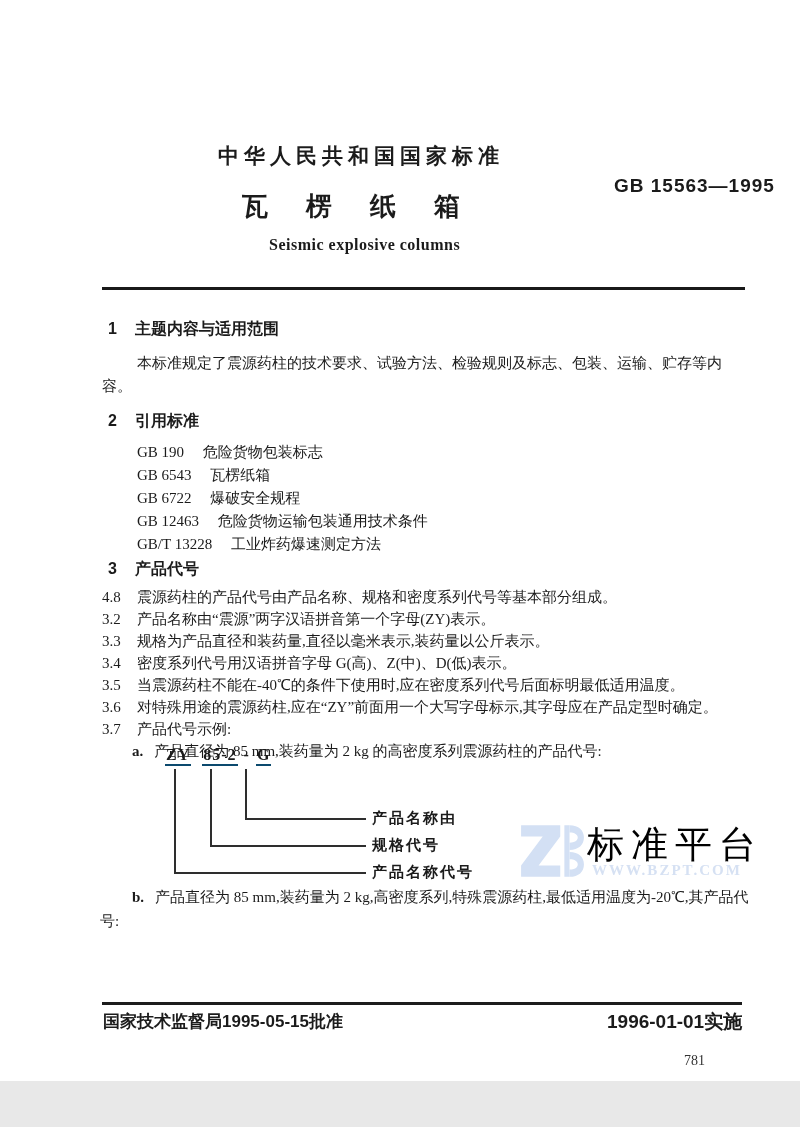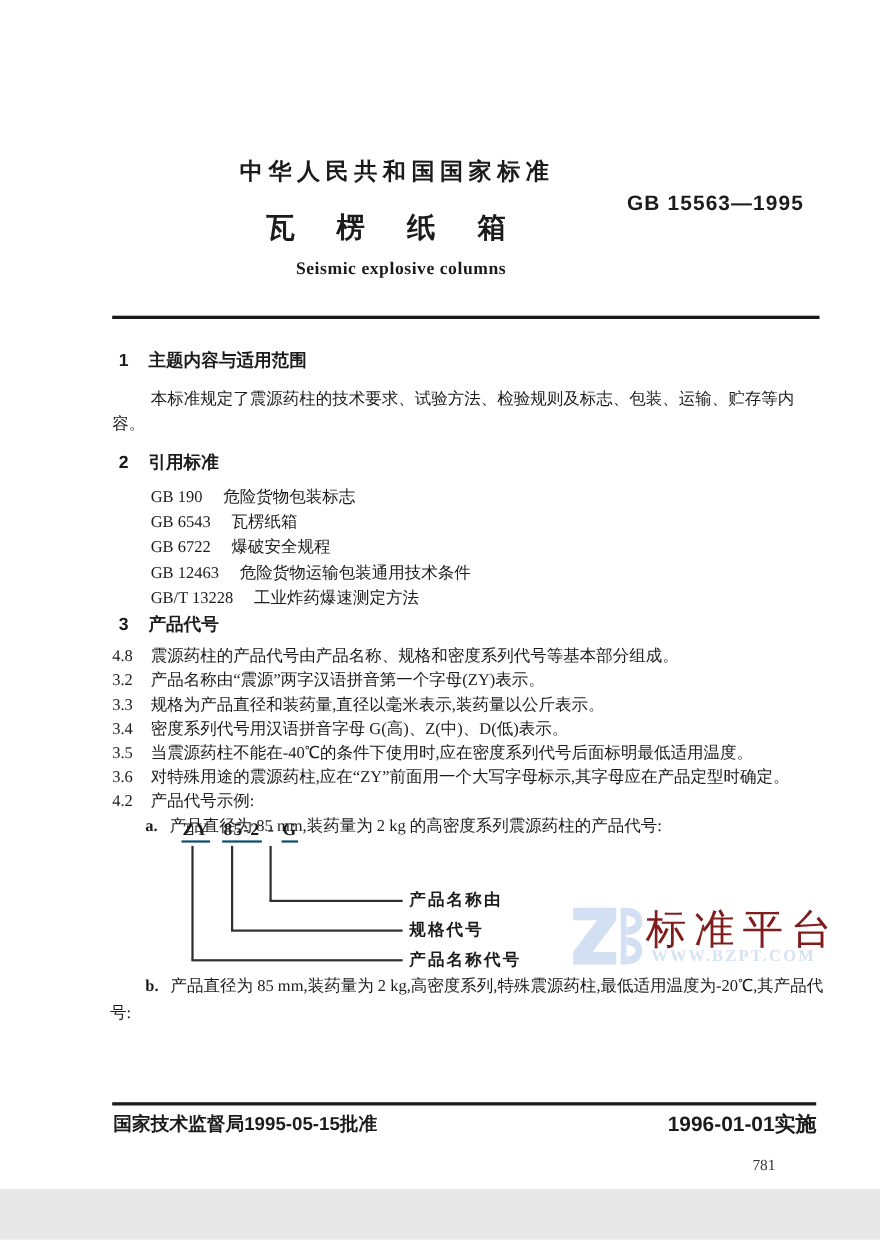--- a/index.html
+++ b/index.html
@@ -2,21 +2,21 @@
 <html><head>
 <meta charset="utf-8">
 <style>
   html,body{margin:0;padding:0;background:#e8e8e8;}
   .page{position:relative;width:800px;height:1081px;margin:0 auto;background:#ffffff;
         color:#1b1b1b;font-family:"Liberation Serif",serif;overflow:hidden;}
 
   
   .hdr-std{position:absolute;top:142px;left:218px;font-family:"Liberation Sans",sans-serif;
            font-weight:700;font-size:21px;letter-spacing:5px;white-space:nowrap;}
-  .hdr-code{position:absolute;top:175px;left:570px;font-family:"Liberation Sans",sans-serif;
+  .hdr-code{position:absolute;top:175px;left:614px;font-family:"Liberation Sans",sans-serif;
             font-weight:700;font-size:19px;letter-spacing:1px;white-space:nowrap;text-align:center;}
   .hdr-title{position:absolute;top:189px;left:242px;font-family:"Liberation Sans",sans-serif;
              font-weight:700;font-size:26px;letter-spacing:38px;white-space:nowrap;}
   .hdr-sub{position:absolute;top:236px;left:269px;font-weight:700;font-size:16px;
            letter-spacing:.5px;white-space:nowrap;}
   .hdr-rule{position:absolute;top:287px;left:102px;width:643px;height:3px;background:#191919;}
 
   
   .main{position:absolute;top:316px;left:102px;width:646px;font-size:15px;}
   .sec-h{display:flex;margin:0;font-family:"Liberation Sans",sans-serif;font-weight:700;
@@ -47,21 +47,21 @@
   .dlabel{position:absolute;font-family:"Liberation Sans",sans-serif;font-weight:700;
           font-size:15px;letter-spacing:2px;white-space:nowrap;}
 
   .example-b{position:absolute;top:885px;left:100px;width:650px;font-size:15px;
              line-height:24px;text-indent:32px;margin:0;}
   .example-b .lbl{font-weight:700;margin-right:11px;}
 
   
   .wm-logo{position:absolute;left:518px;top:820px;width:68px;height:62px;}
   .wm-brand{position:absolute;left:587px;top:820px;font-family:"Liberation Sans",sans-serif;
-            font-size:37px;font-weight:400;letter-spacing:7px;color:#7f1d1d;white-space:nowrap;}
+            font-size:37px;font-weight:400;letter-spacing:7px;color:#000000;white-space:nowrap;}
   .wm-url{position:absolute;left:592px;top:862px;font-weight:700;font-size:15px;
           letter-spacing:2px;color:#d6e1f3;white-space:nowrap;}
 
   
   .ftr-rule{position:absolute;top:1002px;left:102px;width:640px;height:3px;background:#1c1c1c;}
   .ftr-approval{position:absolute;top:1010px;left:103px;font-family:"Liberation Sans",sans-serif;
                 font-weight:700;font-size:17px;white-space:nowrap;}
   .ftr-impl{position:absolute;top:1009px;left:607px;font-family:"Liberation Sans",sans-serif;
             font-weight:700;font-size:19px;white-space:nowrap;}
   .page-num{position:absolute;top:1053px;left:684px;font-size:14px;color:#333;}
@@ -135,21 +135,21 @@
       </div>
       <div class="clause">
         <span class="cnum">3.5</span>
         <span class="ctext">当震源药柱不能在-40℃的条件下使用时,应在密度系列代号后面标明最低适用温度。</span>
       </div>
       <div class="clause">
         <span class="cnum">3.6</span>
         <span class="ctext">对特殊用途的震源药柱,应在“ZY”前面用一个大写字母标示,其字母应在产品定型时确定。</span>
       </div>
       <div class="clause">
-        <span class="cnum">4.2</span>
+        <span class="cnum">3.7</span>
         <span class="ctext">产品代号示例:</span>
       </div>
     </div>
 
     <p class="example"><span class="lbl">a.</span><span>产品直径为 85 mm,装药量为 2 kg 的高密度系列震源药柱的产品代号:</span></p>
   </div>
 
   <div class="code-line"><span class="u">ZY</span><span class="gap"></span><span class="u">85-2</span><span class="sep">-</span><span class="u">G</span></div>
 
   <div class="dline vline" style="left:174px;top:769px;height:104px;"></div>

